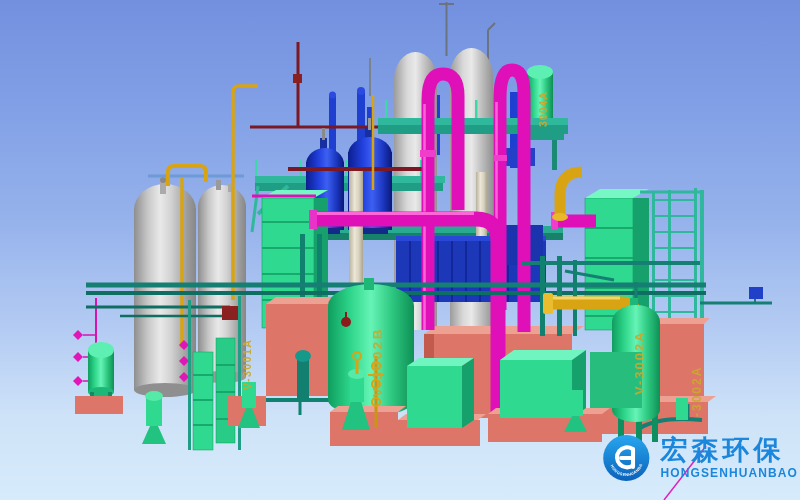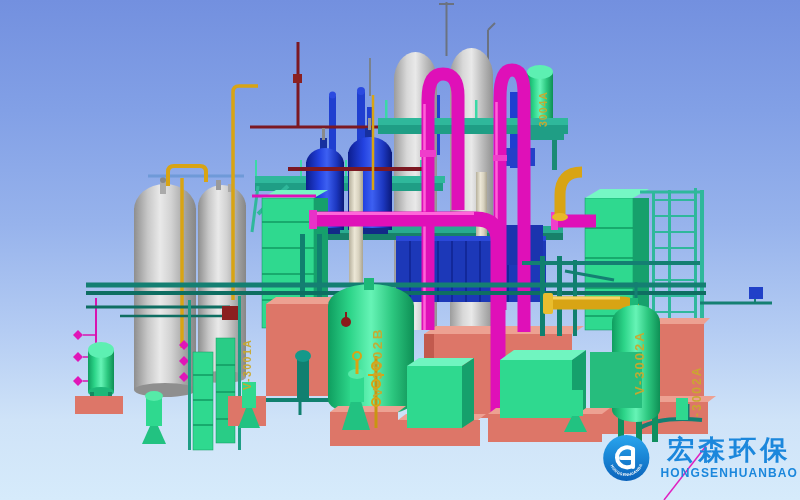--- a/index.html
+++ b/index.html
@@ -11,21 +11,21 @@
   text.tag{
     font-family:"Liberation Sans",sans-serif;
     font-weight:bold;
     fill:var(--tag-yellow);
     opacity:.95;
   }
   .logo{
     position:absolute;left:598px;top:418px;width:200px;height:80px;
     display:flex;align-items:center;gap:6px;
   }
-  .logo-text{display:flex;flex-direction:column;line-height:1;text-align:center;}
+  .logo-text{display:flex;flex-direction:column;line-height:1;}
   .logo-zh{
     color:var(--logo-blue);font-size:27px;font-weight:bold;letter-spacing:4px;white-space:nowrap;
   }
   .logo-en{
     color:var(--logo-blue);font-size:12px;font-weight:bold;letter-spacing:1.1px;margin-top:3px;white-space:nowrap;
   }
   .f-green{fill:var(--equipment-green);}
   .s-teal{stroke:var(--teal-pipe);}
   .s-magenta{stroke:var(--pipe-magenta);}
   .s-yellow{stroke:var(--pipe-yellow);}

